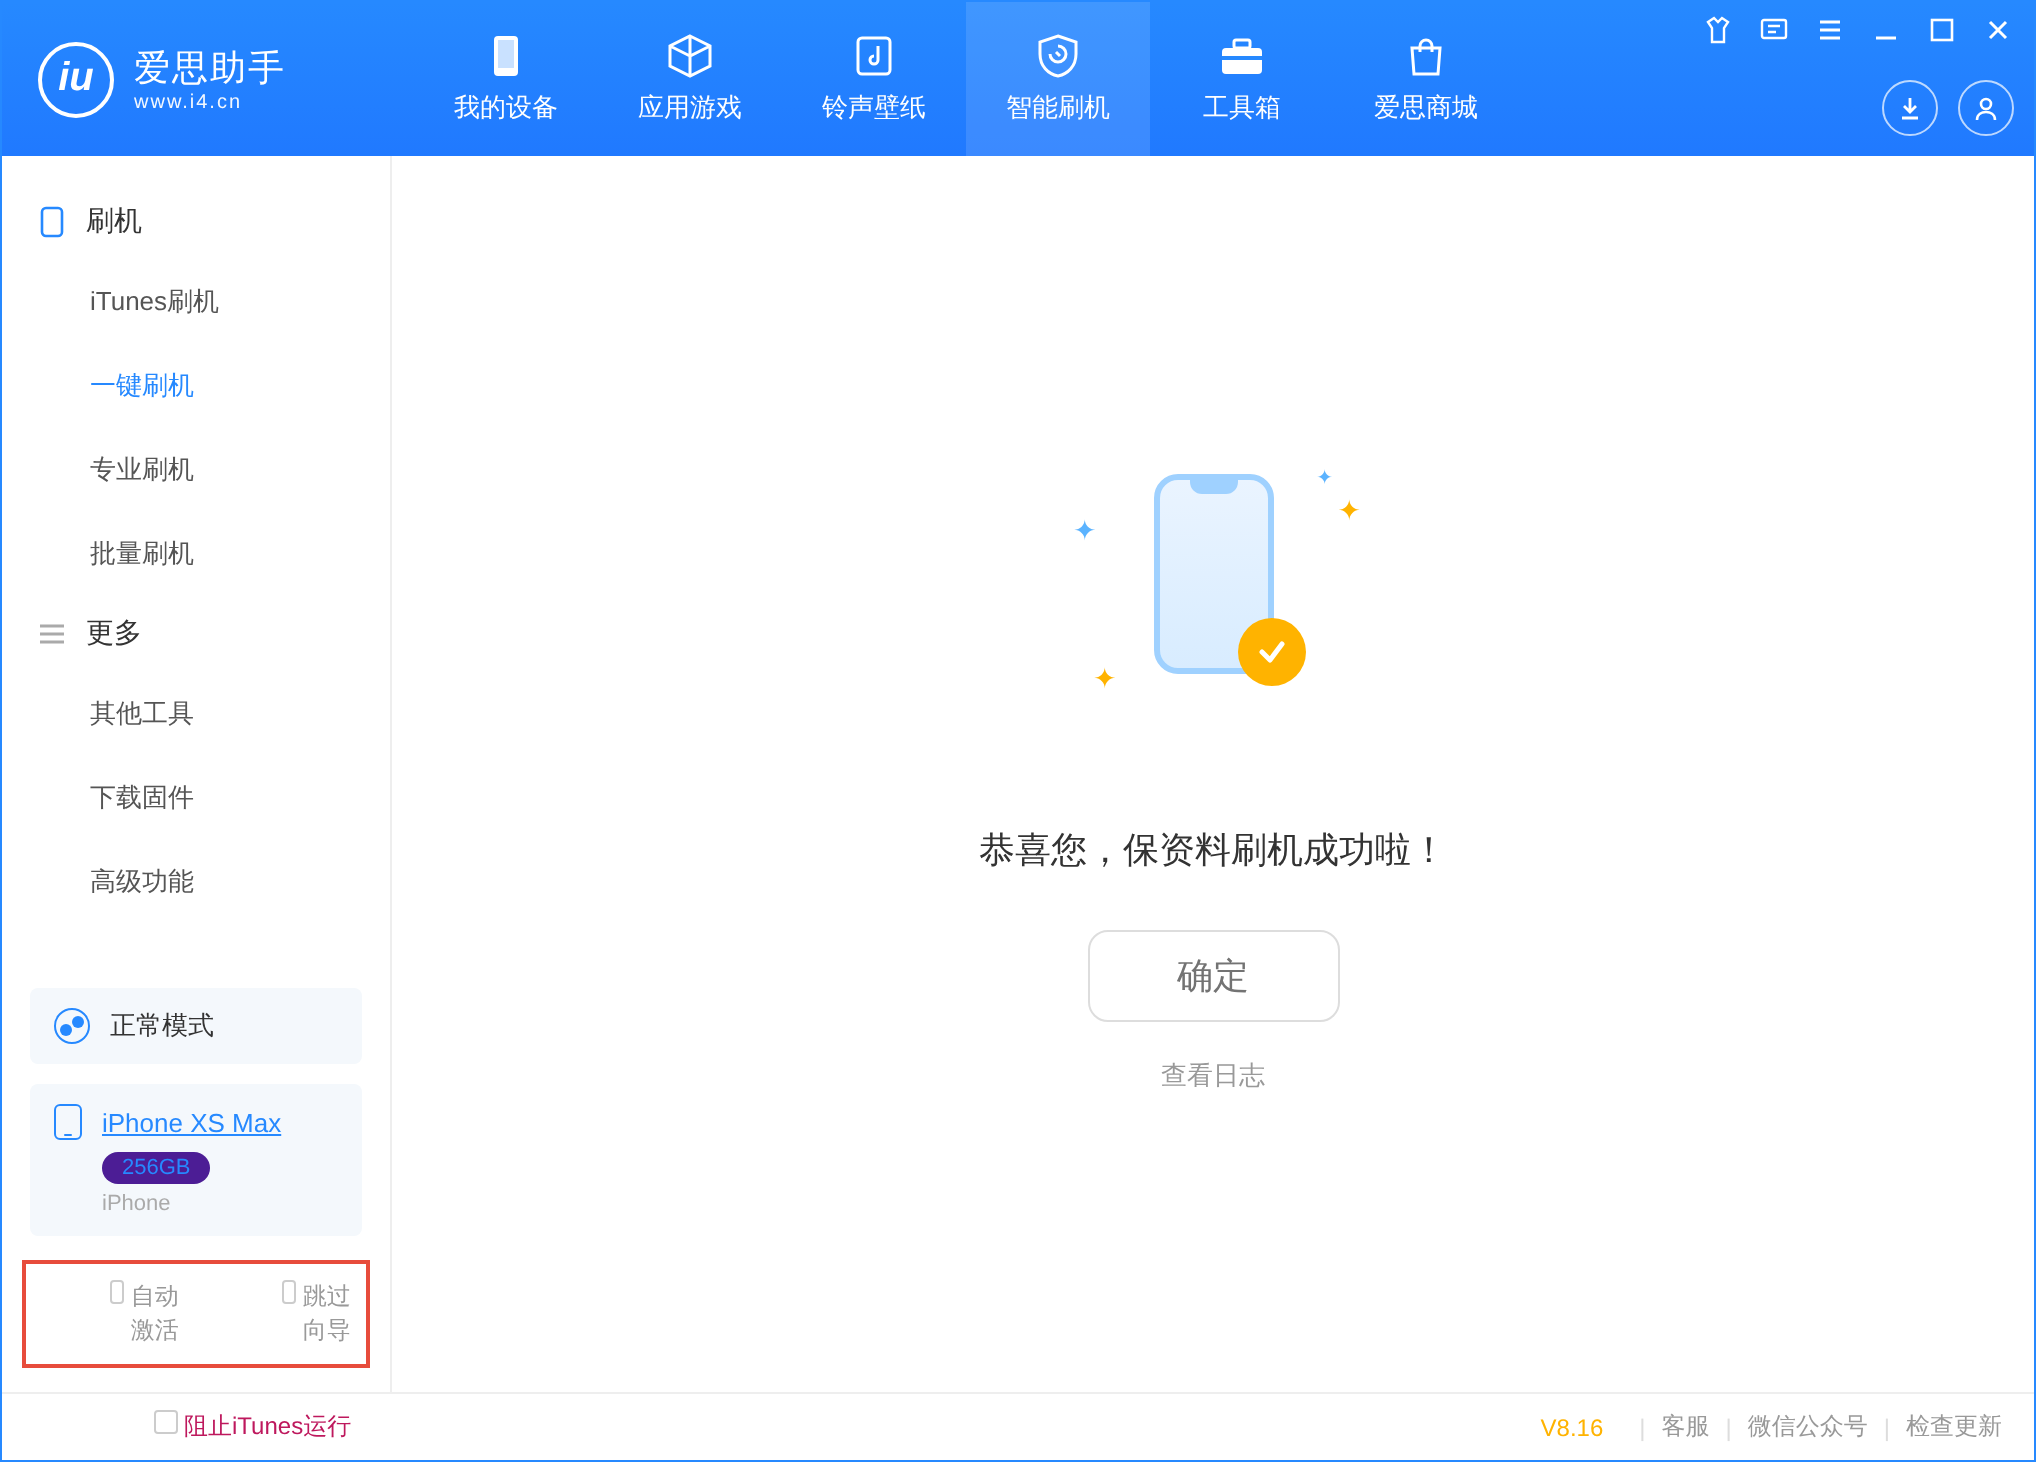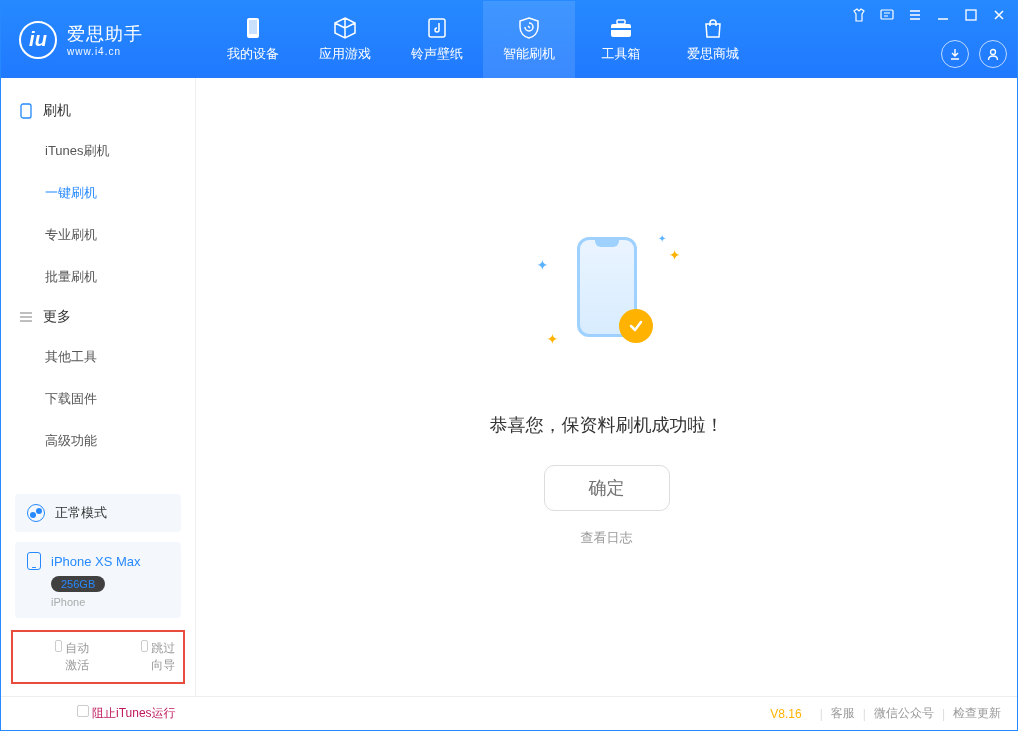--- a/index.html
+++ b/index.html
@@ -32,24 +32,24 @@
     .side-item { padding: 12px 18px 12px 44px; font-size: 13px; color: #555; cursor: pointer; }
     .side-item.active { color: #2689ff; }
 
     .device-panel { margin-top: auto; padding: 12px 14px 0; }
     .mode-row { background: #f4f8fc; border-radius: 4px; padding: 10px 12px; display: flex; align-items: center; gap: 10px; font-size: 13px; color: #333; margin-bottom: 10px; }
     .mode-icon { width: 18px; height: 18px; border-radius: 50%; border: 1.5px solid #2689ff; position: relative; }
     .mode-icon::after { content: ""; position: absolute; width: 6px; height: 6px; background: #2689ff; border-radius: 50%; left: 2px; top: 7px; }
     .mode-icon::before { content: ""; position: absolute; width: 6px; height: 6px; background: #2689ff; border-radius: 50%; right: 2px; top: 3px; }
 
     .device-row { background: #f4f8fc; border-radius: 4px; padding: 10px 12px; font-size: 13px; }
-    .device-top { display: flex; align-items: center; gap: 10px; color: #2689ff; font-weight: 500; }
+    .device-top { display: flex; align-items: center; gap: 10px; color: #2689ff; font-weight: 500; text-decoration: underline; }
     .phone-ic { width: 14px; height: 18px; border: 1.5px solid #2689ff; border-radius: 3px; position: relative; }
     .phone-ic::after { content: ""; position: absolute; bottom: 1px; left: 50%; transform: translateX(-50%); width: 4px; height: 1.5px; background: #2689ff; border-radius: 1px; }
-    .badge { display: inline-block; background: #404040; color: #2689ff; font-size: 11px; padding: 2px 10px; border-radius: 10px; margin: 6px 0 0 24px; }
+    .badge { display: inline-block; background: #4c1d95; color: #2689ff; font-size: 11px; padding: 2px 10px; border-radius: 10px; margin: 6px 0 0 24px; }
     .device-sub { color: #aaa; font-size: 11px; margin: 4px 0 0 24px; }
 
     .checkbox-row { margin: 12px 10px; padding: 8px 6px; border: 2px solid #e74c3c; display: flex; gap: 14px; font-size: 12px; color: #999; }
     .cb { display: flex; gap: 3px; padding-left: 36px; }
     .cb-box { width: 12px; height: 12px; border: 1px solid #ccc; border-radius: 2px; }
 
     
     .main { flex: 1; display: flex; flex-direction: column; align-items: center; justify-content: center; }
     .illus { position: relative; width: 160px; height: 130px; margin-bottom: 28px; }
     .illus-phone { position: absolute; left: 50%; top: 10px; transform: translateX(-50%); width: 60px; height: 100px; border: 3px solid #9fd1ff; border-radius: 12px; background: linear-gradient(to bottom, #eaf4ff, #d8ecff); }

